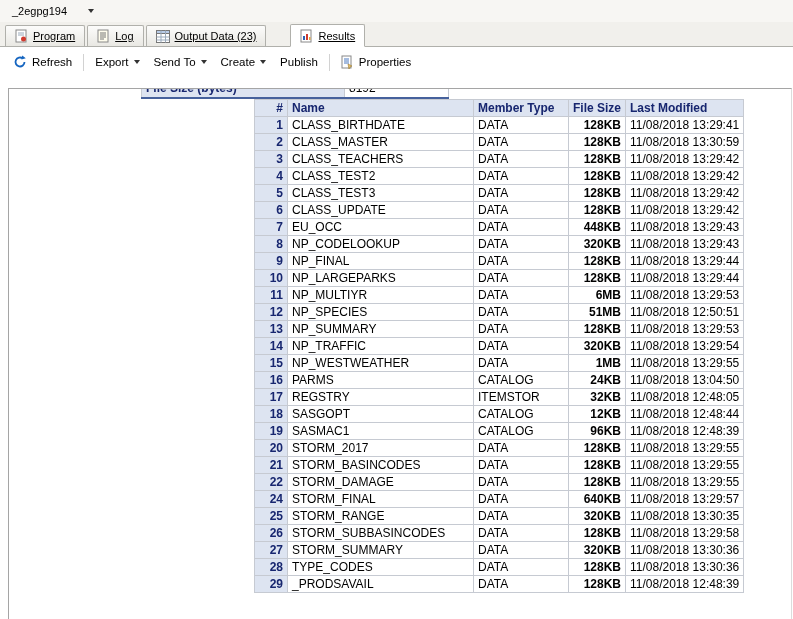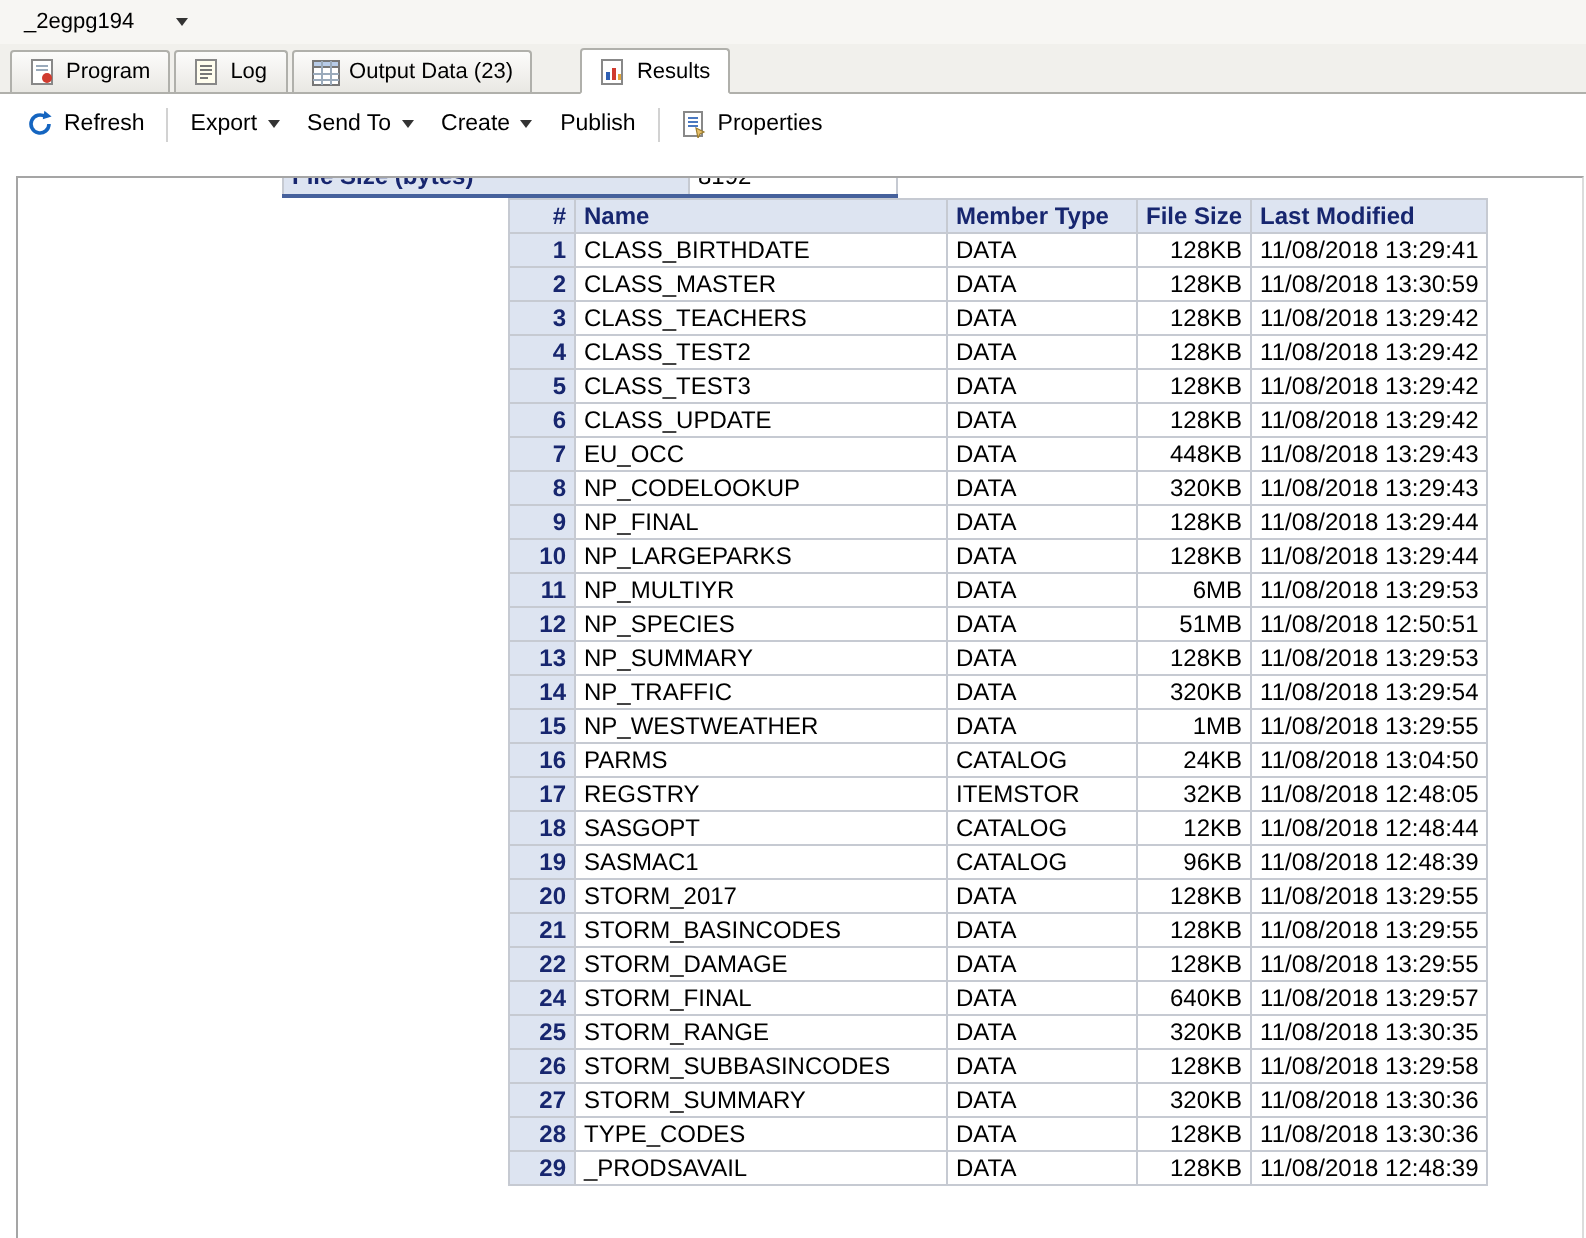--- a/index.html
+++ b/index.html
@@ -27,20 +27,21 @@
     border-top: 4px solid #333;
   }
 
   
   .tabbar {
     height: 25px;
     background: #f1f0ec;
     display: flex; align-items: flex-end;
     padding: 0 0 0 5px;
     border-bottom: 1px solid #b0b0ab;
+    text-decoration: underline;
   }
   .tab {
     display: inline-flex; align-items: center; gap: 5px;
     height: 21px;
     padding: 0 9px;
     margin-right: 2px;
     font-size: 11px;
     background: linear-gradient(#fcfcfb, #e9e8e3);
     border: 1px solid #b0b0ab;
     border-bottom: none;
@@ -130,21 +131,21 @@
     color: #17266f;
     font-weight: bold;
   }
   .results-table thead th.col-num { text-align: right; }
   .results-table th.rownum {
     background: #dde4f1;
     color: #17266f;
     font-weight: bold;
     text-align: right;
   }
-  .results-table td.num { text-align: right; }
+  .results-table td.num { text-align: right; font-weight: bold; }
   col.c0 { width: 33px; }
   col.c1 { width: 186px; }
   col.c2 { width: 95px; }
   col.c3 { width: 57px; }
   col.c4 { width: 115px; }
 </style>
 </head>
 <body>
 
 <div class="docbar">

